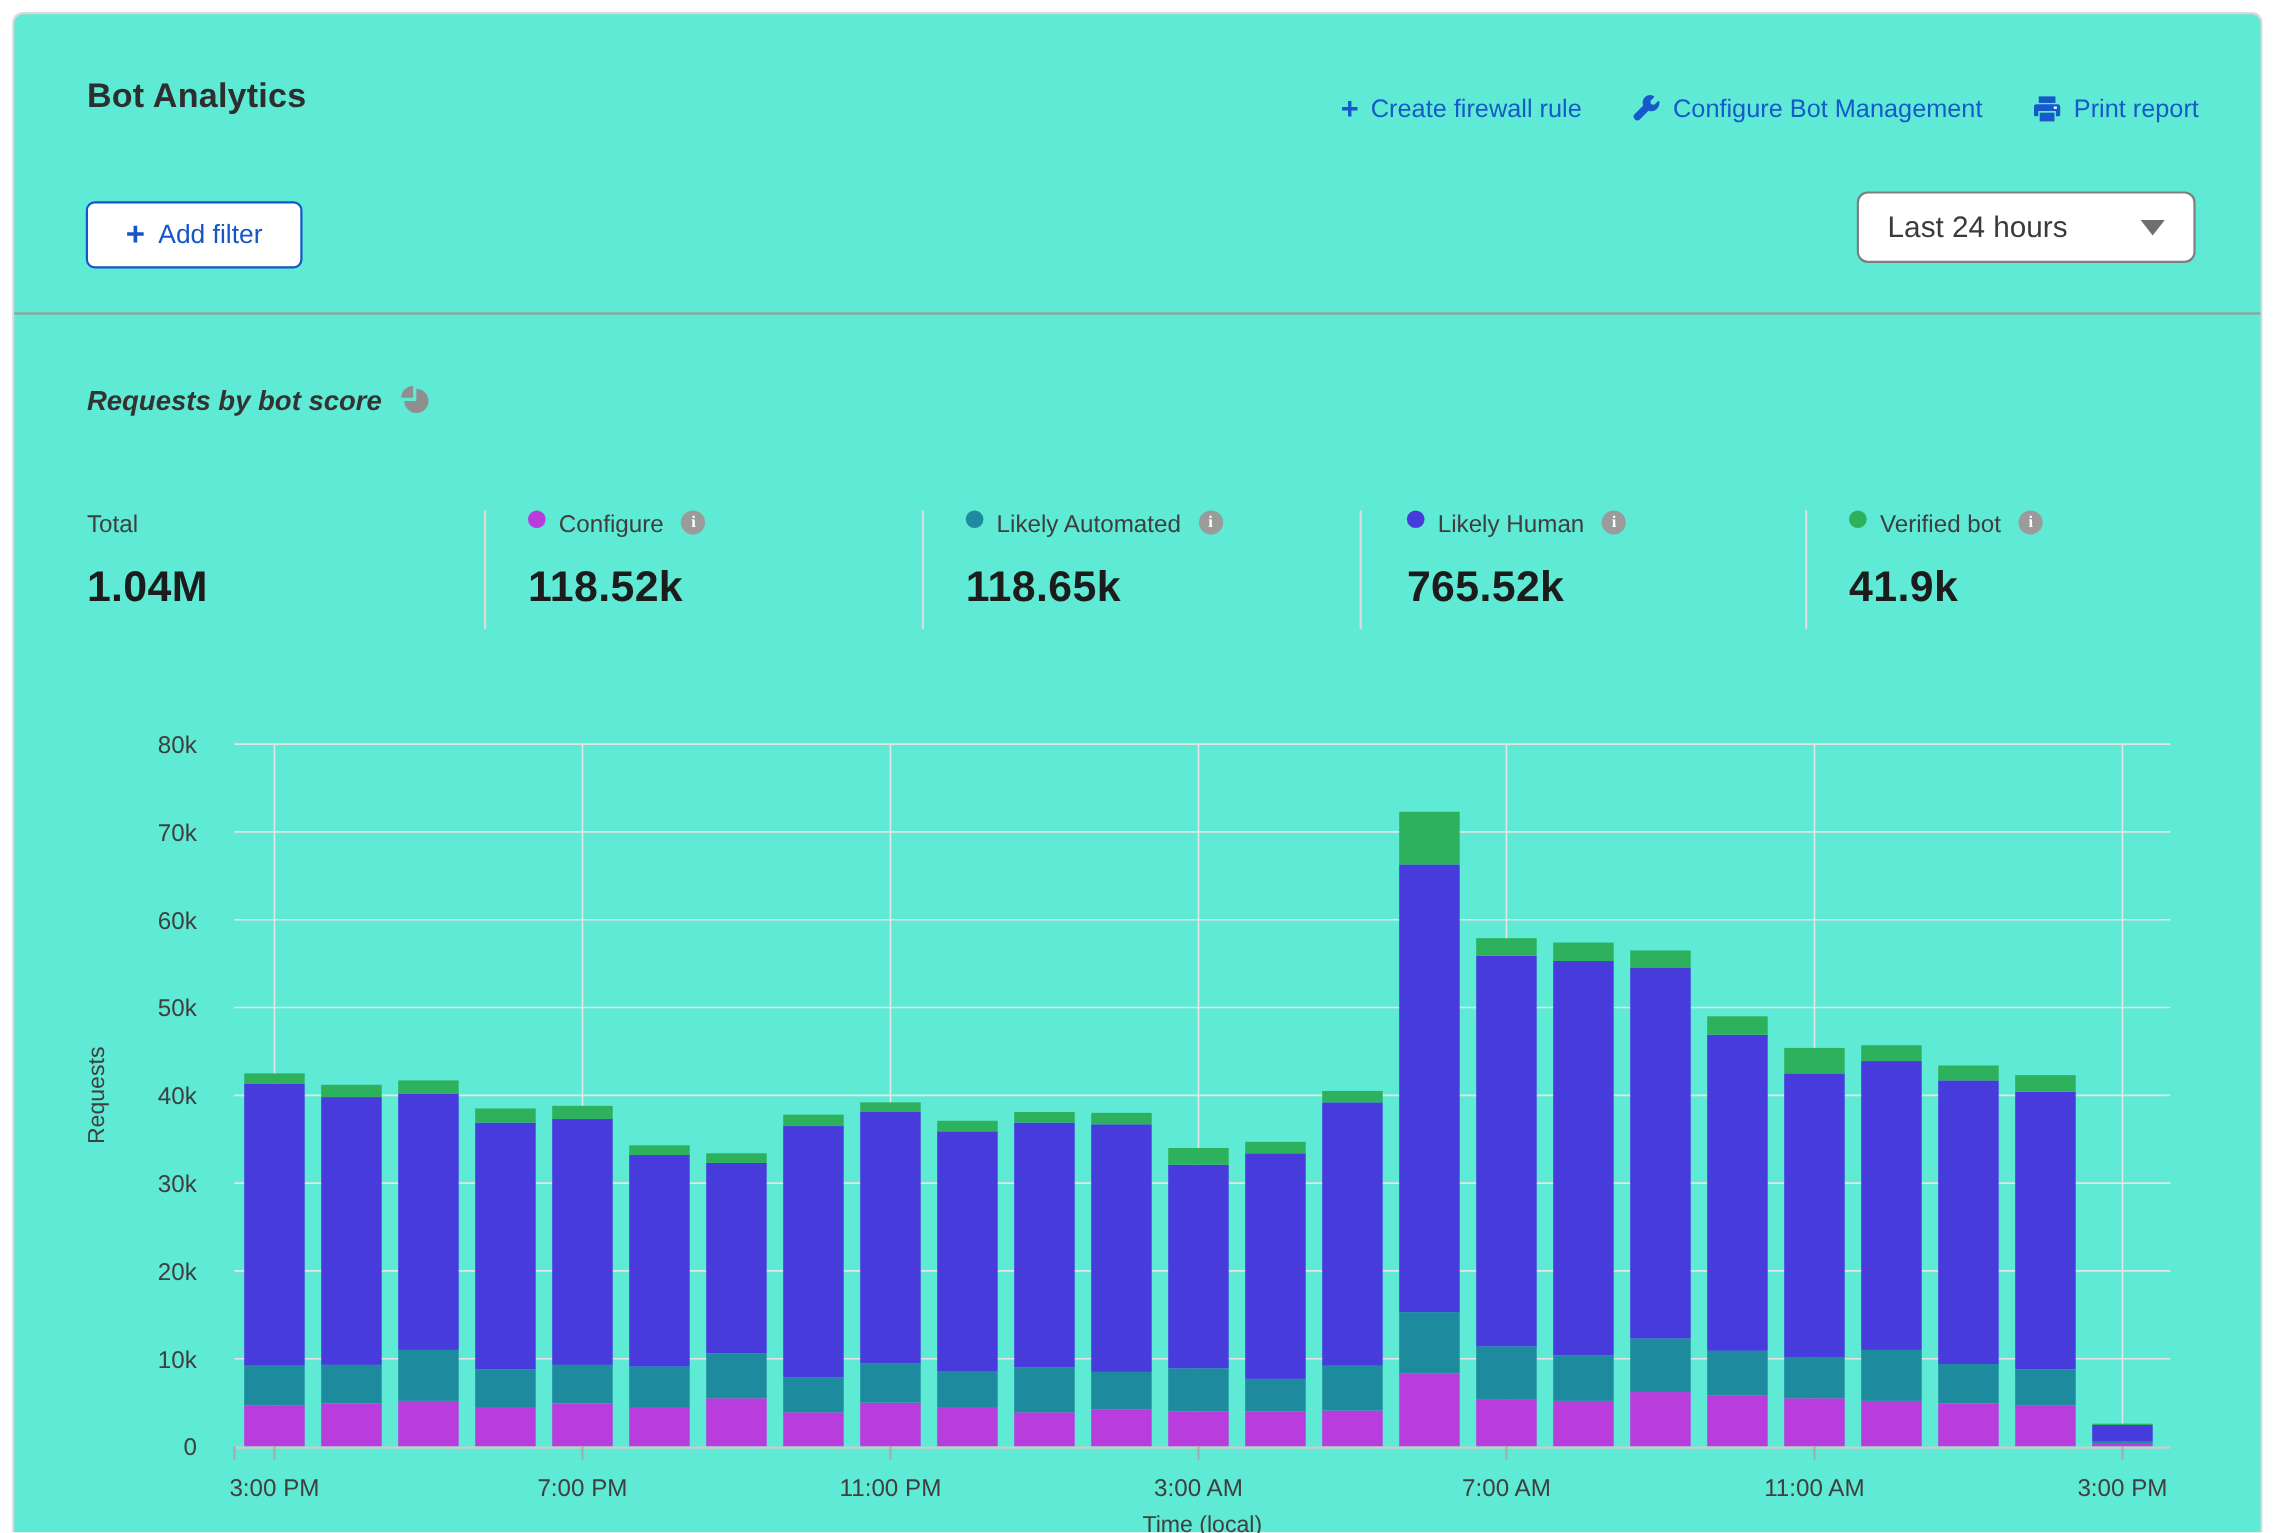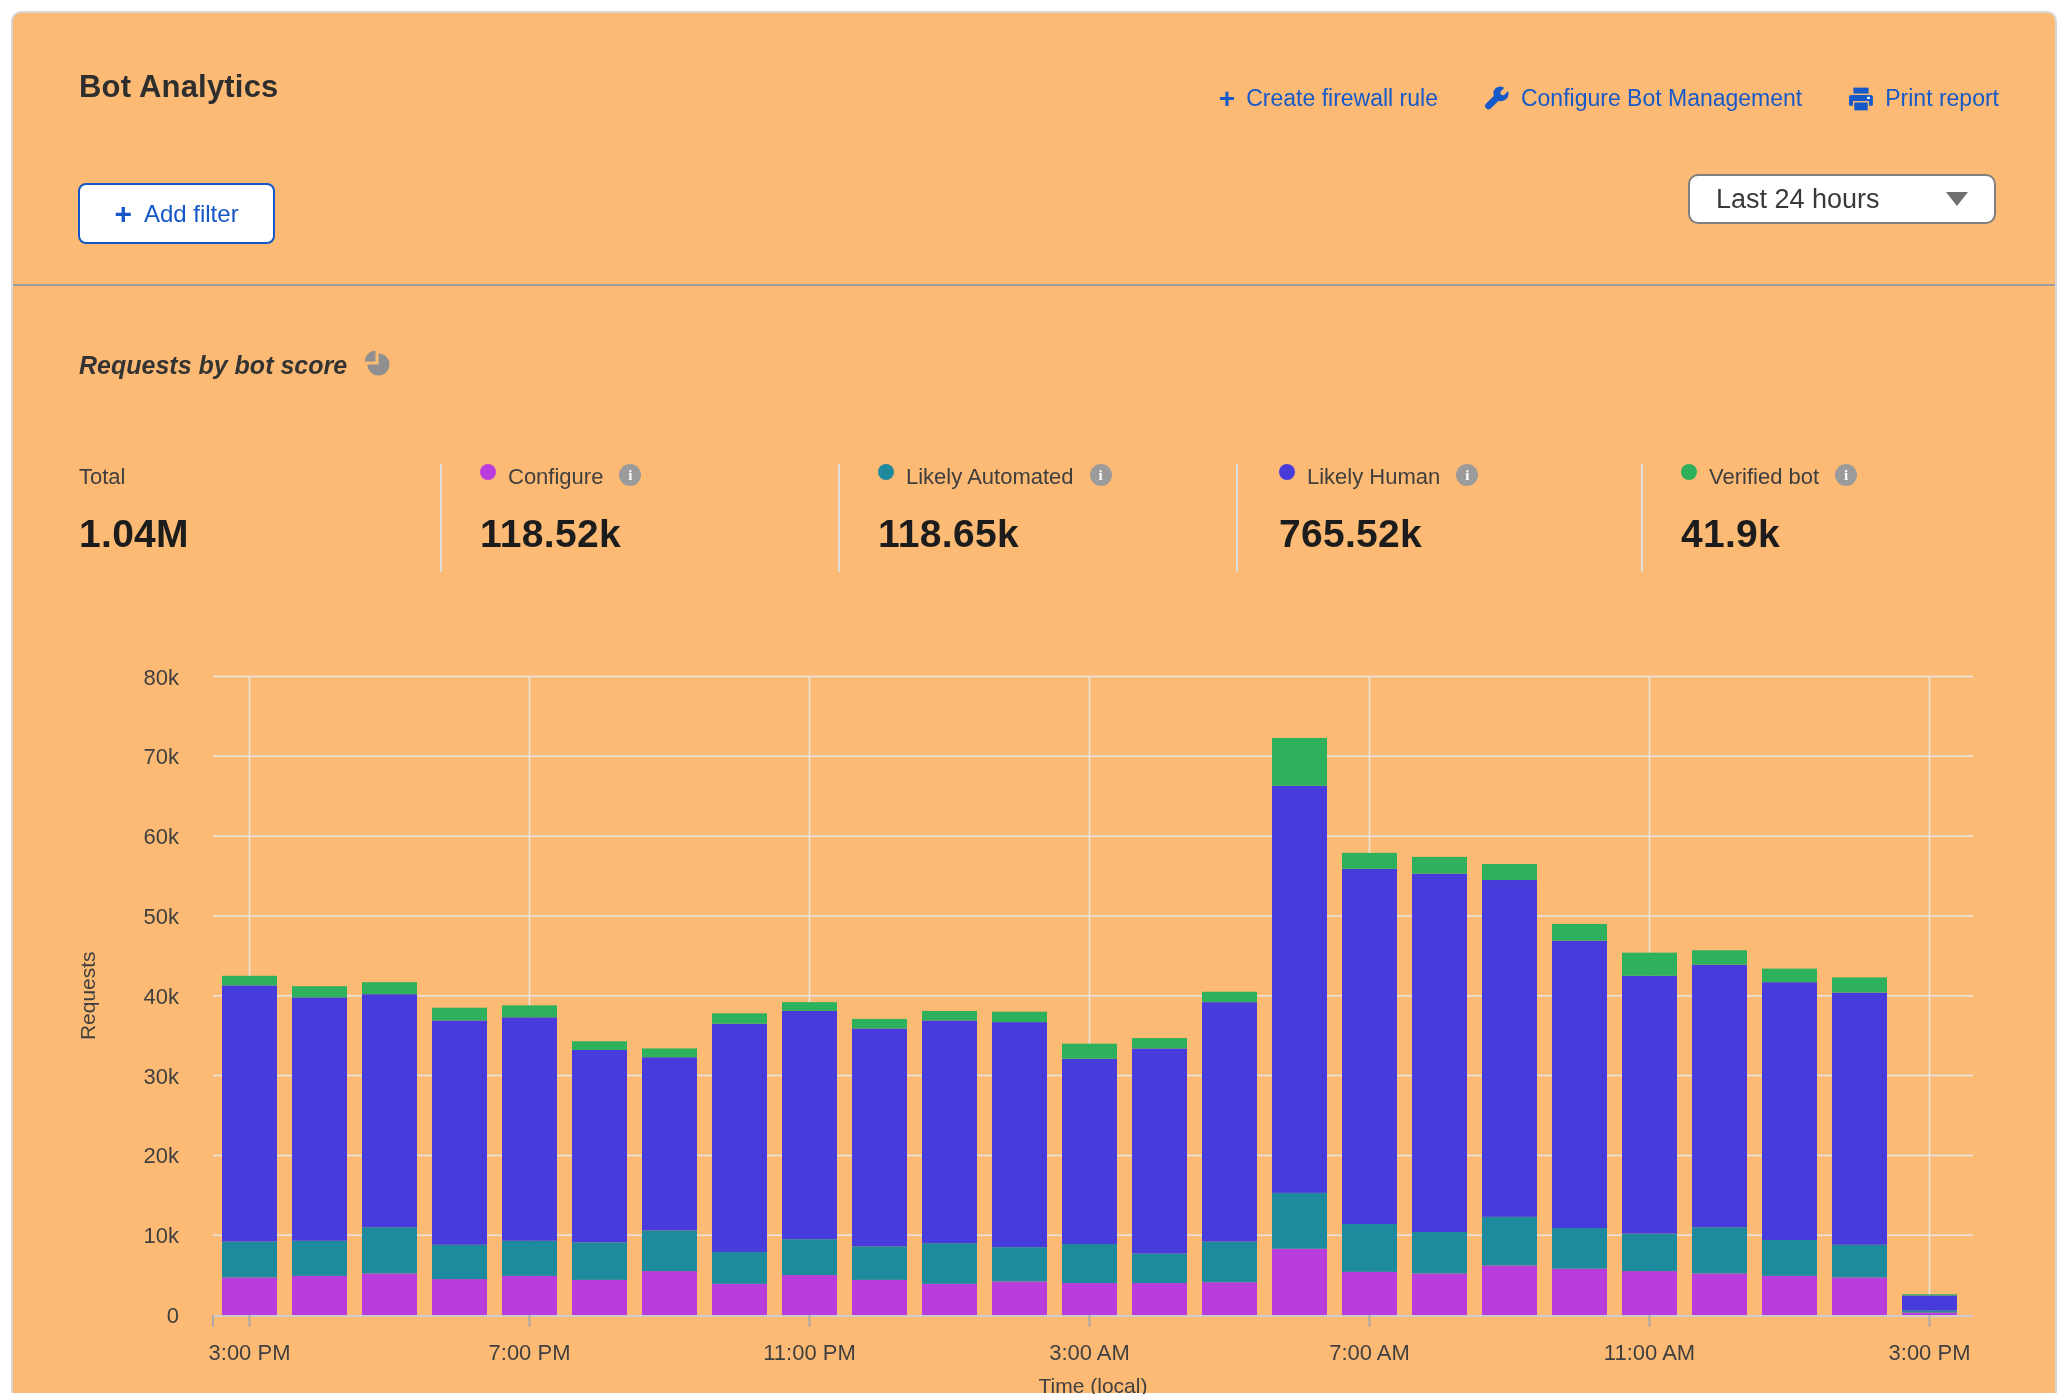--- a/index.html
+++ b/index.html
@@ -1,39 +1,39 @@
 <!DOCTYPE html>
 <html><head>
 <meta charset="utf-8">
 <style>
   * { margin:0; padding:0; box-sizing:border-box; }
   html,body { width:2070px; height:1394px; background:#ffffff;
     font-family:"Liberation Sans", sans-serif; color:#262626; overflow:hidden; }
 
   .card { position:absolute; left:11px; top:11px; width:2046px; height:1382px;
-    background:#fdba74; border:2px solid #d8d8d8; border-bottom:none;
+    background:#5eead4; border:2px solid #d8d8d8; border-bottom:none;
     border-radius:10px 10px 0 0; }
 
   
   .page-title { position:absolute; left:66px; top:56px; font-size:31px;
     font-weight:700; color:#2e2e2e; letter-spacing:.2px; }
   .header-actions { position:absolute; right:56px; top:72px; display:flex;
     gap:46px; align-items:center; }
   .hlink { display:flex; align-items:center; gap:11px; color:#1659c8;
     font-size:23px; cursor:pointer; white-space:nowrap; }
   .hlink .plus { font-size:28px; font-weight:700; line-height:20px; }
   .hlink svg { display:block; }
 
   .add-filter-btn { position:absolute; left:65px; top:170px; width:197px; height:61px;
     background:#fff; border:2px solid #1556c8; border-radius:8px; color:#1556c8;
     font-size:24px; display:flex; align-items:center; justify-content:center; gap:12px;
     cursor:pointer; font-family:"Liberation Sans", sans-serif; }
   .add-filter-btn .plus { font-size:30px; font-weight:700; line-height:24px; }
 
-  .time-range { position:absolute; left:1675px; top:161px; width:308px; height:50px;
+  .time-range { position:absolute; left:1675px; top:161px; width:308px; height:65px;
     background:#fff; border:2px solid #7f7f7f; border-radius:10px; display:flex;
     align-items:center; padding:0 26px; cursor:pointer; }
   .time-range .val { font-size:27px; color:#3a3a3a; flex:1; }
   .time-range .caret { width:0; height:0; border-left:11px solid transparent;
     border-right:11px solid transparent; border-top:14px solid #6f6f6f; }
 
   .header-divider { position:absolute; left:0; top:271px; width:100%; height:0;
     border-top:2px solid #9b9b9b; }
 
   

